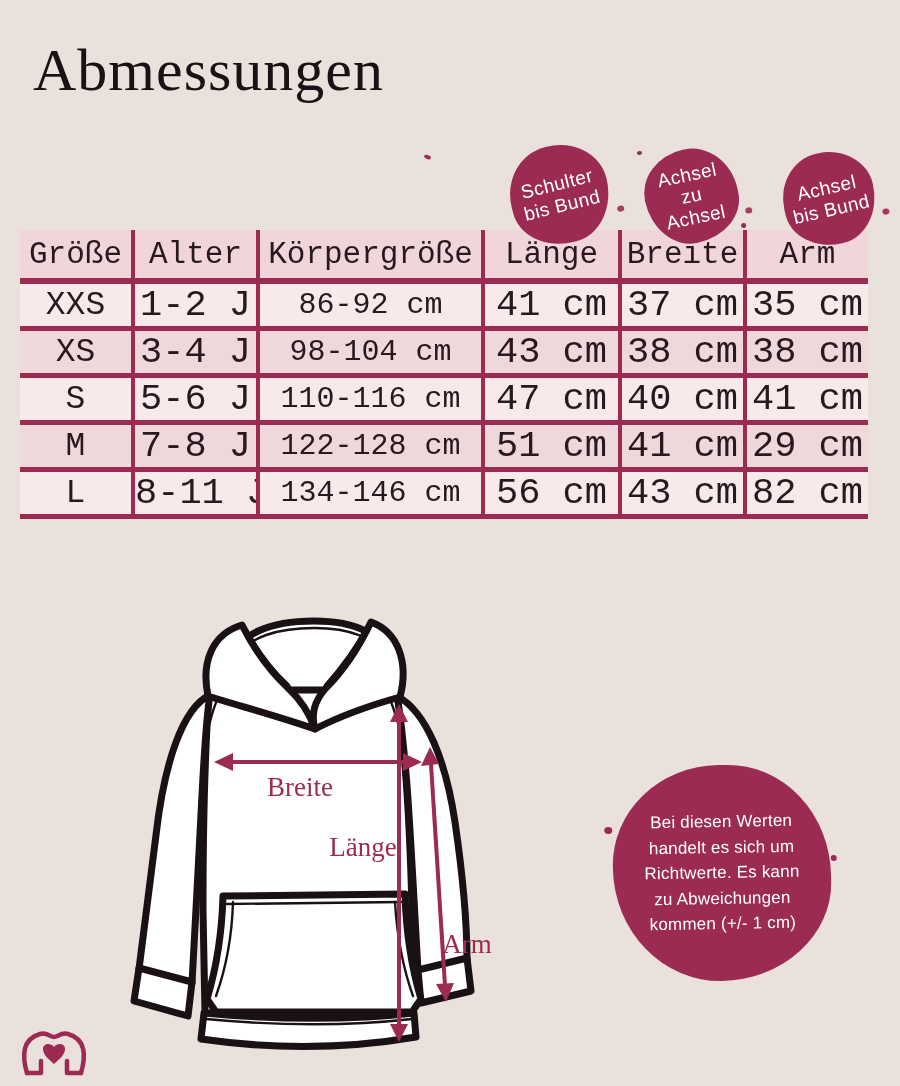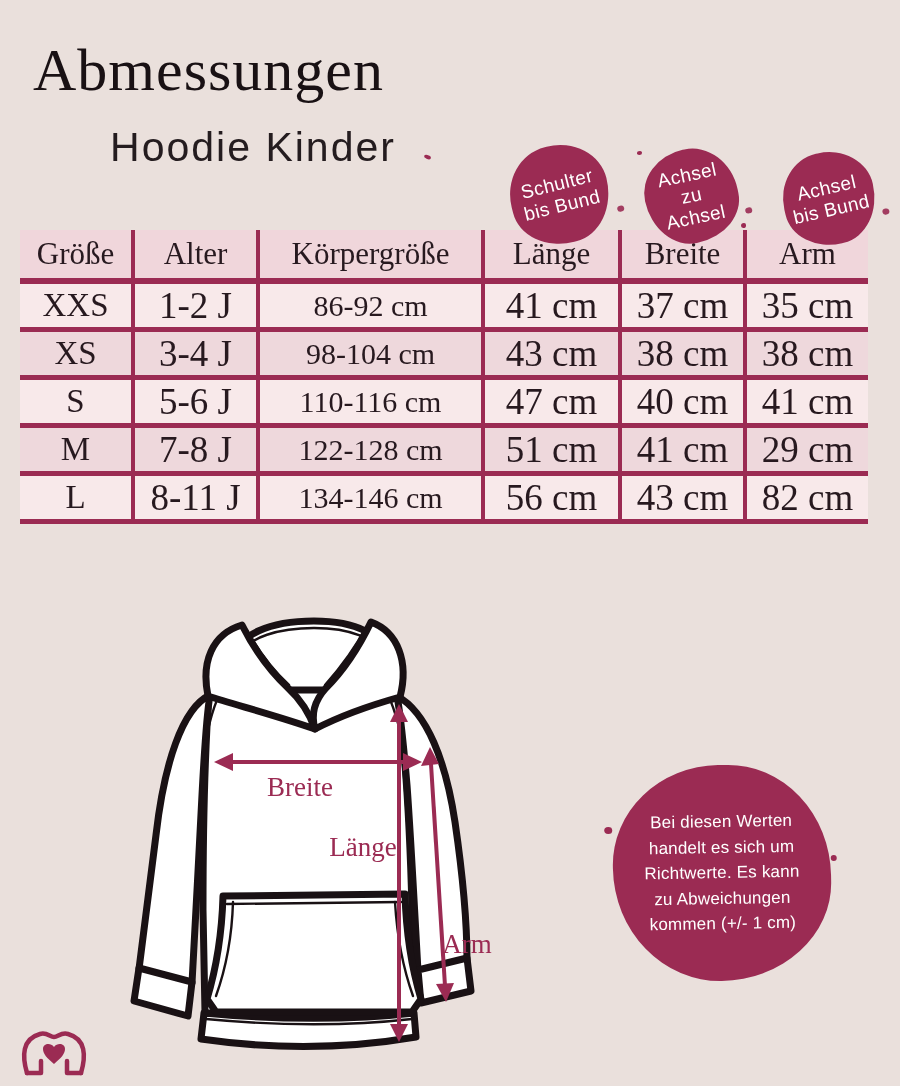--- a/index.html
+++ b/index.html
@@ -51,21 +51,21 @@
   }
   .speck{position:absolute;background:var(--accent);border-radius:60% 40% 55% 45%;z-index:4;}
   .speck-1{left:424px;top:155px;width:7px;height:4px;transform:rotate(25deg);}
   .speck-2{left:637px;top:151px;width:5px;height:4px;}
   .speck-3{left:741px;top:223px;width:5px;height:5px;}
 
   
   table.size{
     position:absolute;left:20px;top:230px;width:848px;
     border-collapse:collapse;table-layout:fixed;
-    font-family:Liberation Serif, serif;color:var(--text-dark);
+    font-family:Liberation Mono, monospace;color:var(--text-dark);
     z-index:2;
   }
   table.size th, table.size td{
     text-align:center;vertical-align:middle;
     border-right:4px solid var(--accent);
     white-space:nowrap;overflow:hidden;
   }
   table.size th:last-child, table.size td:last-child{border-right:none;}
   table.size thead th{
     height:51px;background:var(--cell-head);
@@ -112,21 +112,20 @@
   .logo svg{display:block;width:100%;height:100%;}
   .logo .stroke{fill:none;stroke:var(--accent);stroke-width:4.5;stroke-linejoin:round;stroke-linecap:round;}
   .logo .fill{fill:var(--accent);}
 </style>
 </head>
 <body>
 
 <div class="canvas">
 
   <h1 class="title">Abmessungen</h1>
-  <div class="subtitle">Hoodie Kinder</div>
 
   <div class="badge badge-1">
     <span>Schulter</span>
     <span>bis Bund</span>
   </div>
   <div class="badge badge-2">
     <span>Achsel</span>
     <span>zu</span>
     <span>Achsel</span>
   </div>

